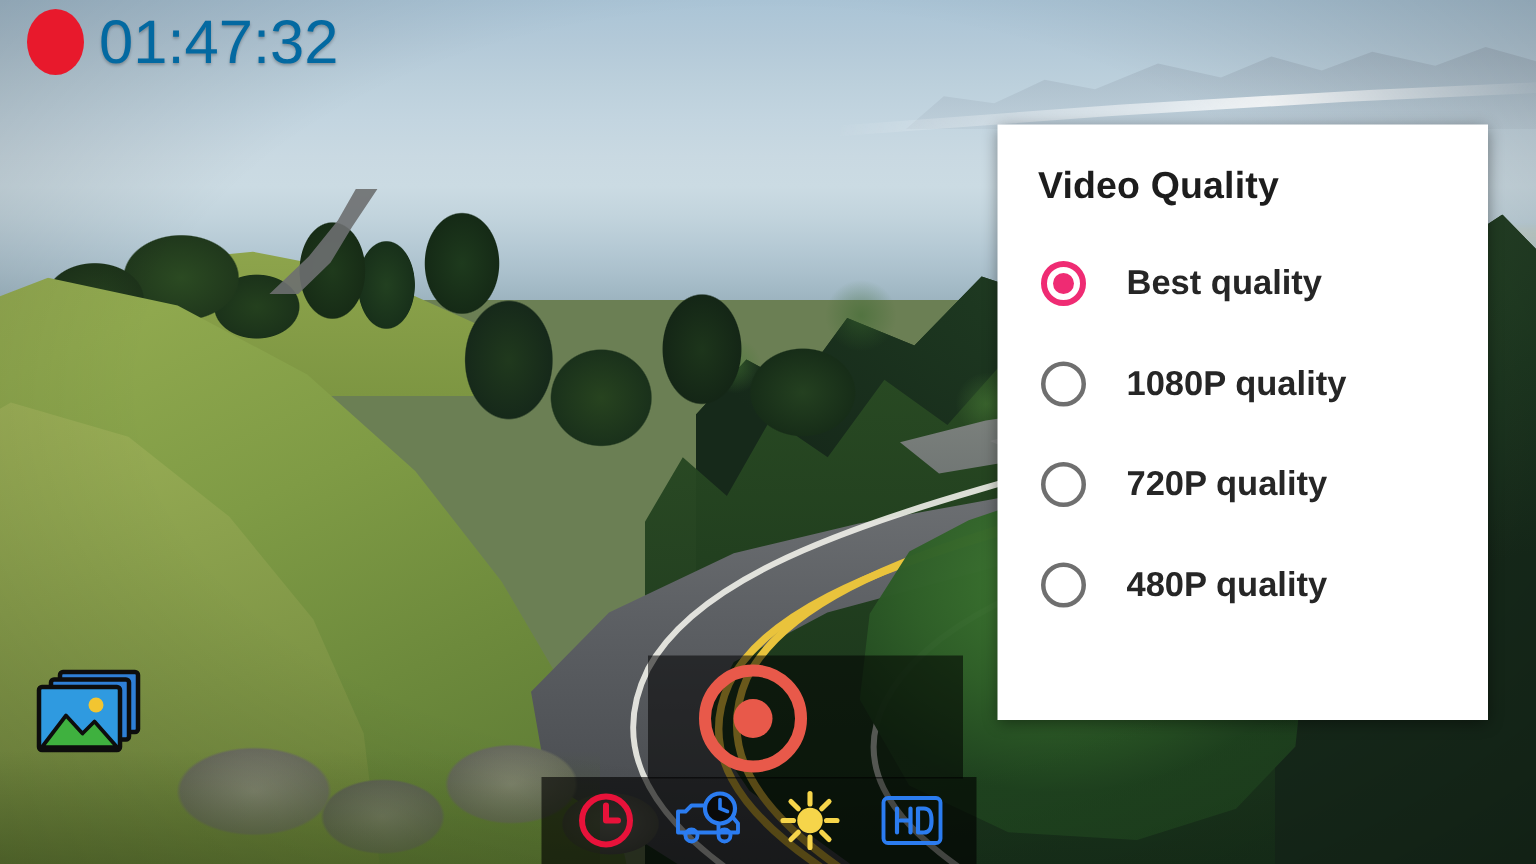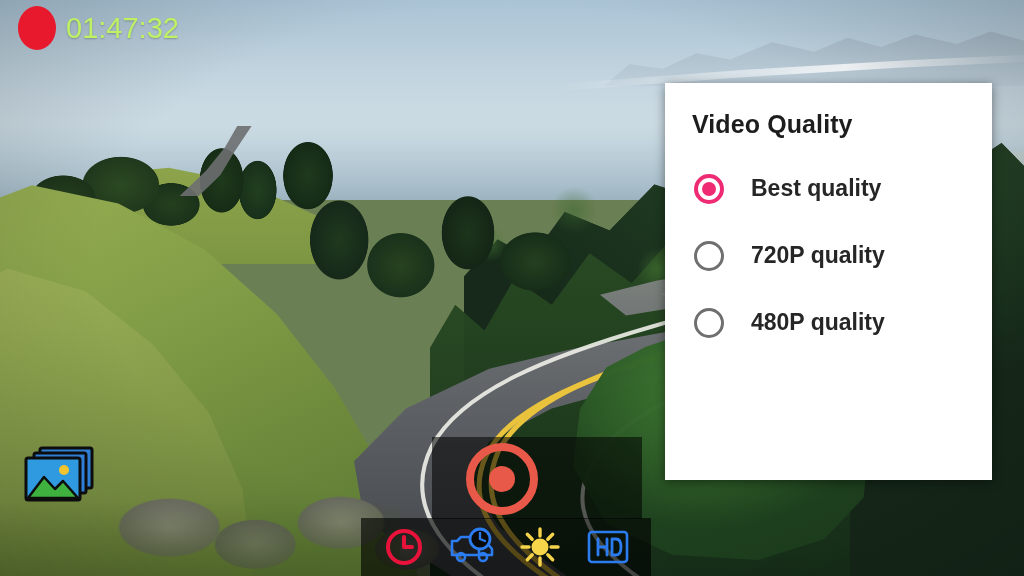--- a/index.html
+++ b/index.html
@@ -185,22 +185,22 @@
     display: flex;
     align-items: center;
     gap: 10px;
   }
   #rec-dot {
     width: 38px; height: 44px;
     border-radius: 50%;
     background: #e8192c;
   }
   #rec-time {
-    color: #bef264;
-    font-size: 29px;
+    color: #0369a1;
+    font-size: 41px;
     line-height: 44px;
     letter-spacing: 0px;
     font-family: "Liberation Sans", sans-serif;
     text-shadow: 0 1px 2px rgba(0,0,0,.25);
   }
 
   
   #gallery-btn {
     position: absolute;
     left: 20px; top: 444px;
@@ -419,20 +419,24 @@
 
     <div id="options">
 
       <div class="option-row">
         <span class="radio selected">
           <span class="radio-dot"></span>
         </span>
         <span class="option-label">Best quality</span>
       </div>
 
+      <div class="option-row">
+        <span class="radio"></span>
+        <span class="option-label">1080P quality</span>
+      </div>
 
       <div class="option-row">
         <span class="radio"></span>
         <span class="option-label">720P quality</span>
       </div>
 
       <div class="option-row">
         <span class="radio"></span>
         <span class="option-label">480P quality</span>
       </div>

